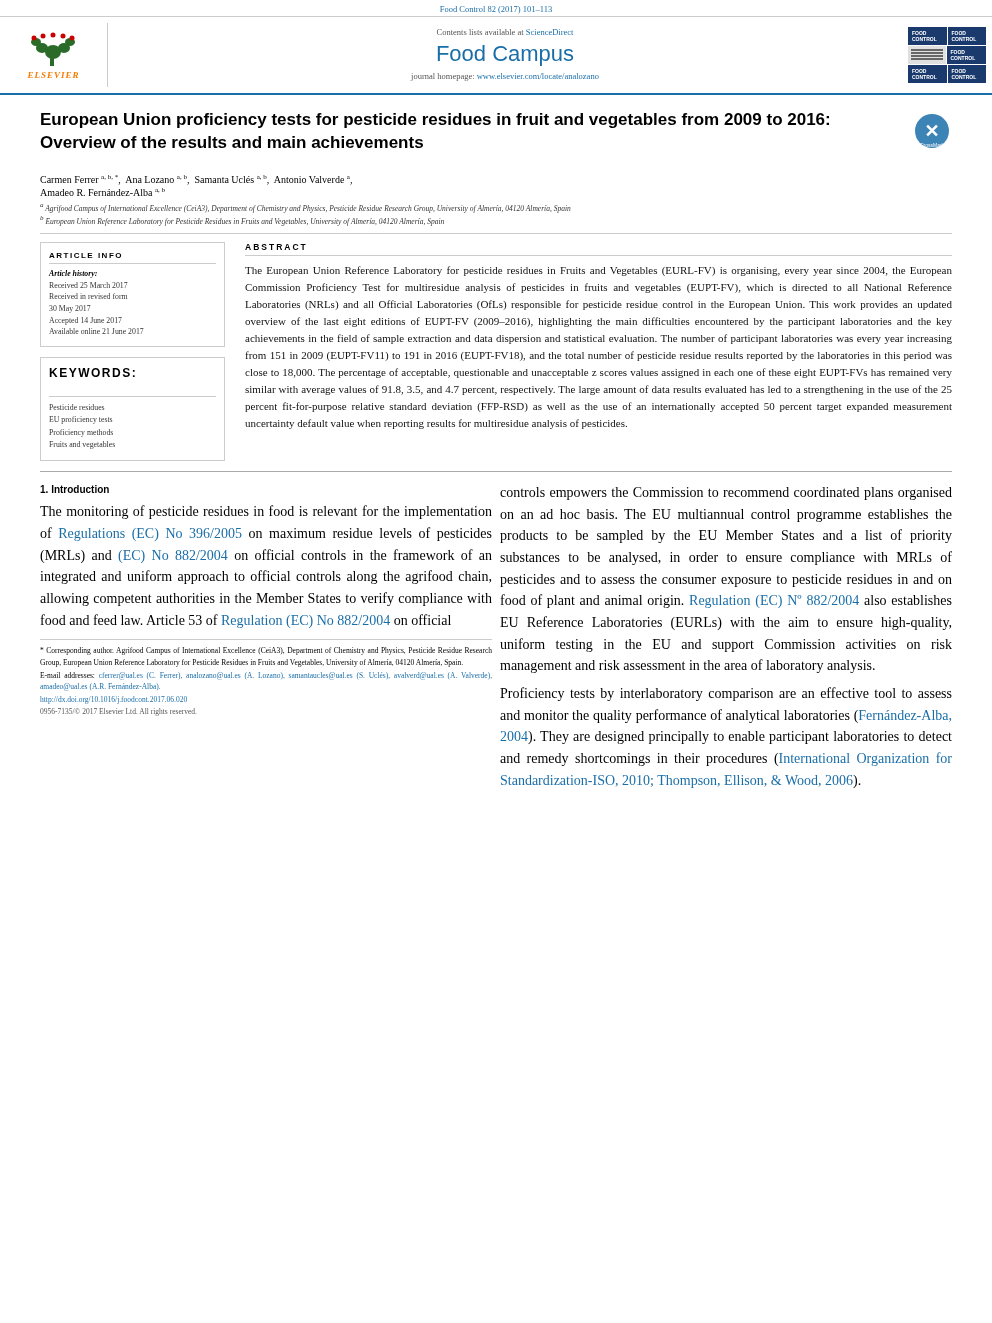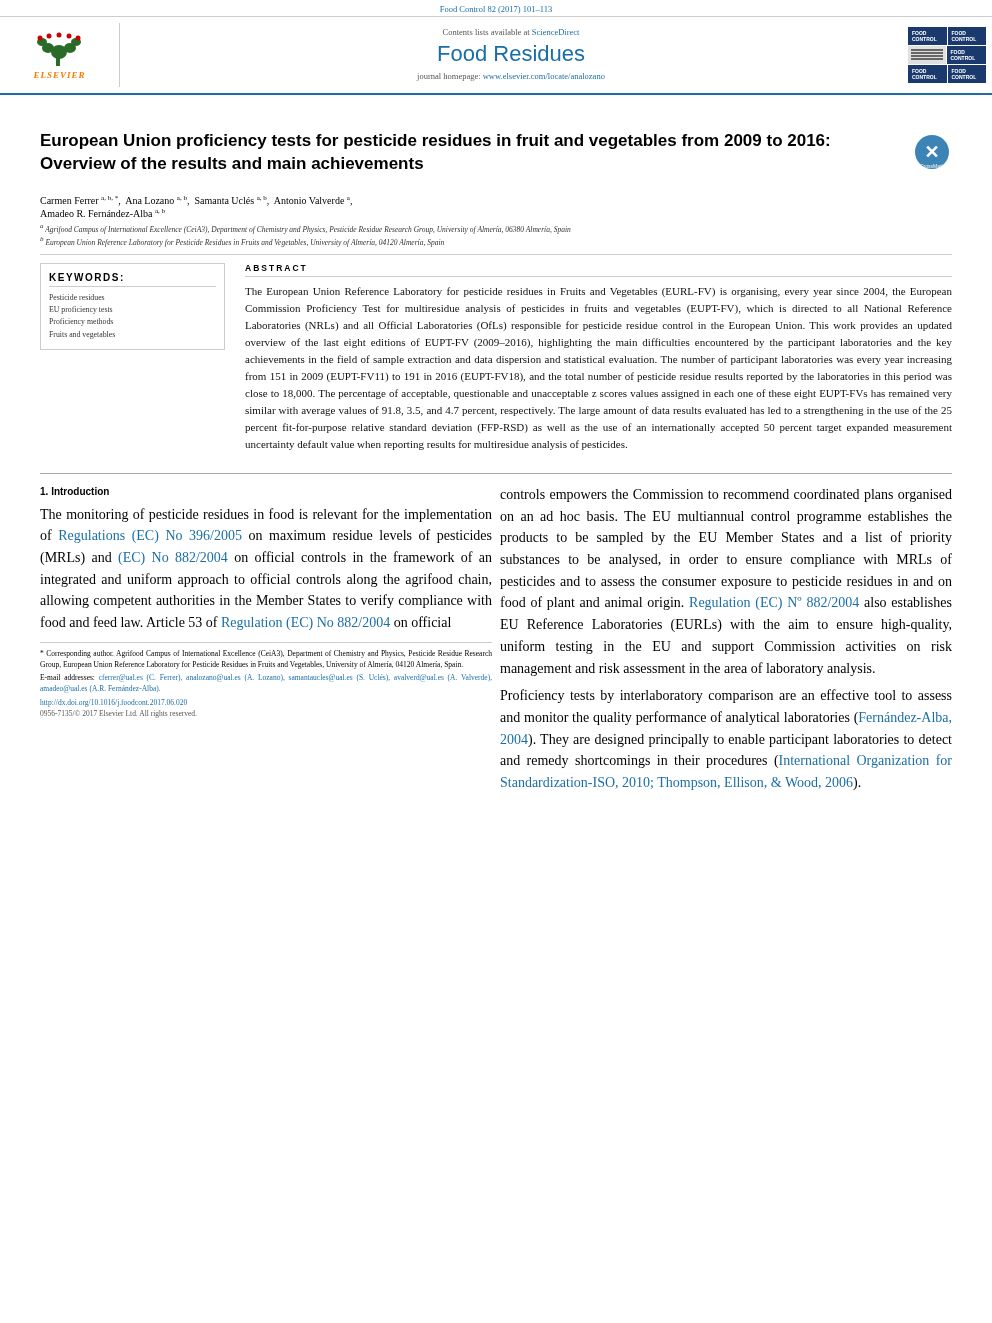--- a/index.html
+++ b/index.html
@@ -22,21 +22,21 @@
     }
 
     
     .journal-header {
       display: flex;
       align-items: stretch;
       border-bottom: 2px solid #1a6ea8;
       padding: 6px 0;
     }
     .journal-header-left {
-      width: 120px;
+      width: 108px;
       display: flex;
       align-items: center;
       justify-content: center;
       border-right: 1px solid #ccc;
       padding: 4px 8px;
     }
     .elsevier-logo {
       display: flex;
       flex-direction: column;
       align-items: center;
@@ -84,21 +84,20 @@
       width: 90px;
       display: flex;
       align-items: center;
       justify-content: center;
       padding: 4px;
     }
 
     
     .main-content {
       padding: 14px 40px 14px 40px;
-      margin-top: 21px;
     }
 
     
     .article-title-section {
       display: flex;
       align-items: flex-start;
       margin-bottom: 10px;
       padding-bottom: 8px;
     }
     .article-title {
@@ -179,26 +178,26 @@
       color: #333;
     }
 
     
     .keywords-box {
       border: 1px solid #ccc;
       padding: 8px;
       font-size: 7.8px;
     }
     .keywords-title {
-      font-size: 10px;
+      font-size: 12px;
       font-weight: bold;
       letter-spacing: 1.5px;
       text-transform: uppercase;
       border-bottom: 1px solid #ccc;
-      padding-bottom: 3px;
+      padding-bottom: 16px;
       margin-bottom: 5px;
       font-family: Arial, sans-serif;
     }
     .keyword-item {
       font-size: 7.8px;
       line-height: 1.6;
       color: #333;
     }
 
     
@@ -310,21 +309,21 @@
       </svg>
       <span class="elsevier-text">ELSEVIER</span>
     </div>
   </div>
 
   <div class="journal-header-center">
     <div class="sciencedirect-link">
       <span>Contents lists available at</span>
       <a href="#">ScienceDirect</a>
     </div>
-    <div class="journal-title-header">Food Residues</div>
+    <div class="journal-title-header">Food Campus</div>
     <div class="homepage-link">
       <span>journal homepage:</span>
       <a href="#">www.elsevier.com/locate/analozano</a>
     </div>
   </div>
 
   <div class="journal-header-right">
     <div style="display:flex; flex-direction:column; gap:1px; width:78px;">
       <div style="display:flex; gap:1px;">
         <div style="background:#1a3a6e; color:white; font-size:5px; font-weight:bold; padding:3px 4px; line-height:1.2; font-family:Arial,sans-serif; flex:1;">FOOD<br>CONTROL</div>
@@ -364,32 +363,41 @@
     <span>Carmen Ferrer <sup class="sup">a, b, *</sup>,&nbsp;</span>
     <span>Ana Lozano <sup class="sup">a, b</sup>,&nbsp;</span>
     <span>Samanta Uclés <sup class="sup">a, b</sup>,&nbsp;</span>
     <span>Antonio Valverde <sup class="sup">a</sup>,</span><br>
     <span>Amadeo R. Fernández-Alba <sup class="sup">a, b</sup></span>
   </div>
 
   <div class="affiliations">
     <div>
       <sup style="font-size:7px;">a</sup>
-      <span>Agrifood Campus of International Excellence (CeiA3), Department of Chemistry and Physics, Pesticide Residue Research Group, University of Almería, 06380 Almería, Spain</span>
+      <span>Agrifood Campus of International Excellence (CeiA3), Department of Chemistry and Physics, Pesticide Residue Research Group, University of Almería, 04120 Almería, Spain</span>
     </div>
     <div>
       <sup style="font-size:7px;">b</sup>
       <span>European Union Reference Laboratory for Pesticide Residues in Fruits and Vegetables, University of Almería, 04120 Almería, Spain</span>
     </div>
   </div>
 
   <div class="two-col">
 
     <div class="left-col">
 
+      <div class="article-info">
+        <div class="article-info-title">ARTICLE INFO</div>
+        <div class="article-info-sub">Article history:</div>
+        <div class="article-info-row">Received 25 March 2017</div>
+        <div class="article-info-row">Received in revised form</div>
+        <div class="article-info-row">30 May 2017</div>
+        <div class="article-info-row">Accepted 14 June 2017</div>
+        <div class="article-info-row">Available online 21 June 2017</div>
+      </div>
 
       <div class="keywords-box">
         <div class="keywords-title">Keywords:</div>
         <div class="keyword-item">Pesticide residues</div>
         <div class="keyword-item">EU proficiency tests</div>
         <div class="keyword-item">Proficiency methods</div>
         <div class="keyword-item">Fruits and vegetables</div>
       </div>
 
     </div>

